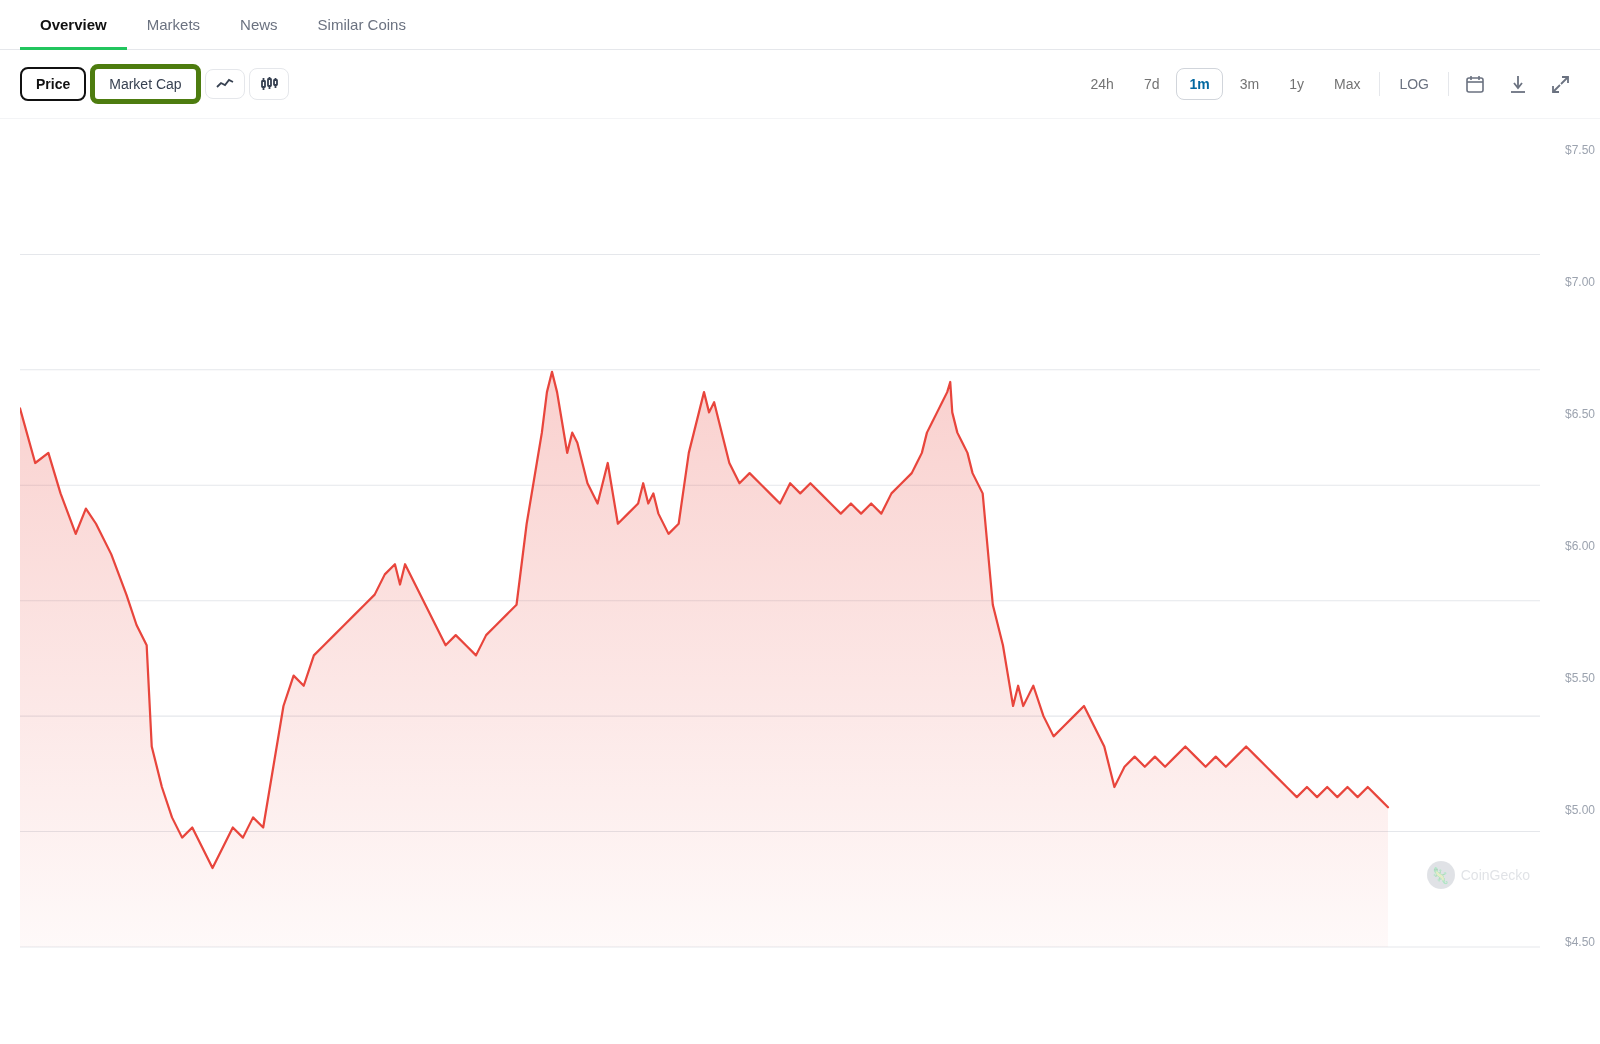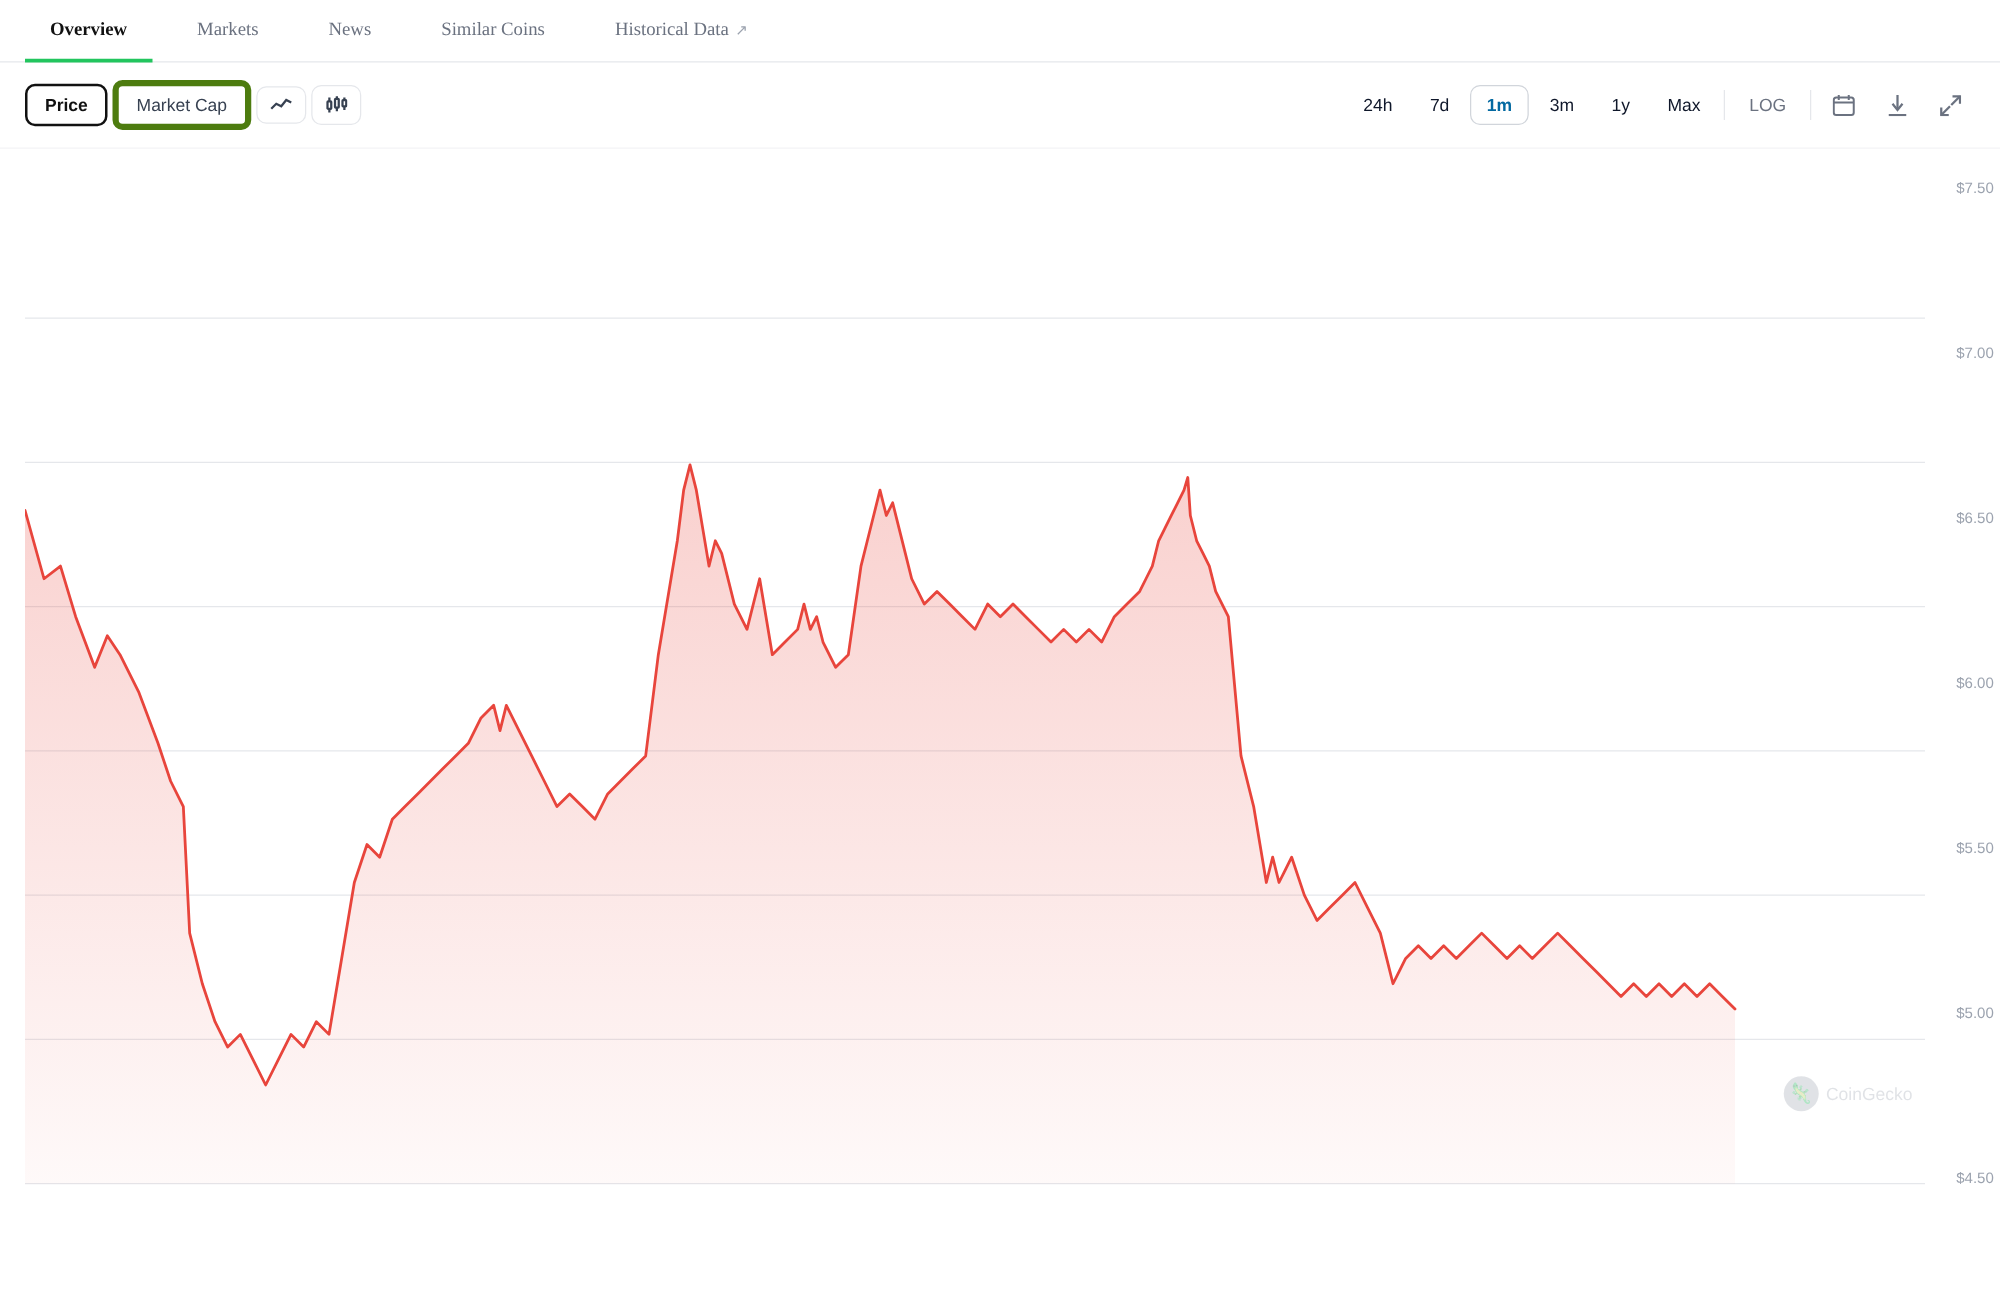--- a/index.html
+++ b/index.html
@@ -8,22 +8,21 @@
       background: #fff;
       color: #333;
     }
 
     
     .tab-bar {
       display: flex;
       align-items: center;
       border-bottom: 1px solid #e5e7eb;
       padding: 0 20px;
-      gap: 16px;
-      font-family: Liberation Serif, serif;
+      gap: 0;
     }
     .tab {
       padding: 16px 20px 14px;
       font-size: 15px;
       color: #6b7280;
       cursor: pointer;
       border-bottom: 3px solid transparent;
       margin-bottom: -1px;
       white-space: nowrap;
     }
@@ -90,21 +89,21 @@
       align-items: center;
       justify-content: center;
     }
     .btn-time {
       padding: 7px 12px;
       border-radius: 8px;
       font-size: 14px;
       cursor: pointer;
       border: 1px solid transparent;
       background: transparent;
-      color: #0f172a;
+      color: #737373;
       font-weight: 500;
     }
     .btn-time.active {
       background: #fff;
       border: 1px solid #d1d5db;
       color: #0369a1;
       font-weight: 700;
       border-radius: 8px;
     }
     .btn-log {
@@ -186,26 +185,20 @@
     <span>Overview</span>
   </div>
   <div class="tab">
     <span>Markets</span>
   </div>
   <div class="tab">
     <span>News</span>
   </div>
   <div class="tab">
     <span>Similar Coins</span>
-  </div>
-  <div class="tab">
-    <span class="tab-external">
-      <span>Historical Data</span>
-      <span class="external-icon">↗</span>
-    </span>
   </div>
 </div>
 
 <div class="toolbar">
   <div class="btn-group-left">
     <button class="btn active">Price</button>
     <button class="btn">Market Cap</button>
     <button class="btn-icon" title="Line chart">
       <svg width="18" height="14" viewBox="0 0 18 14" fill="none" stroke="#374151" stroke-width="1.8">
         <polyline points="1,10 5,6 9,8 13,3 17,5"></polyline>

